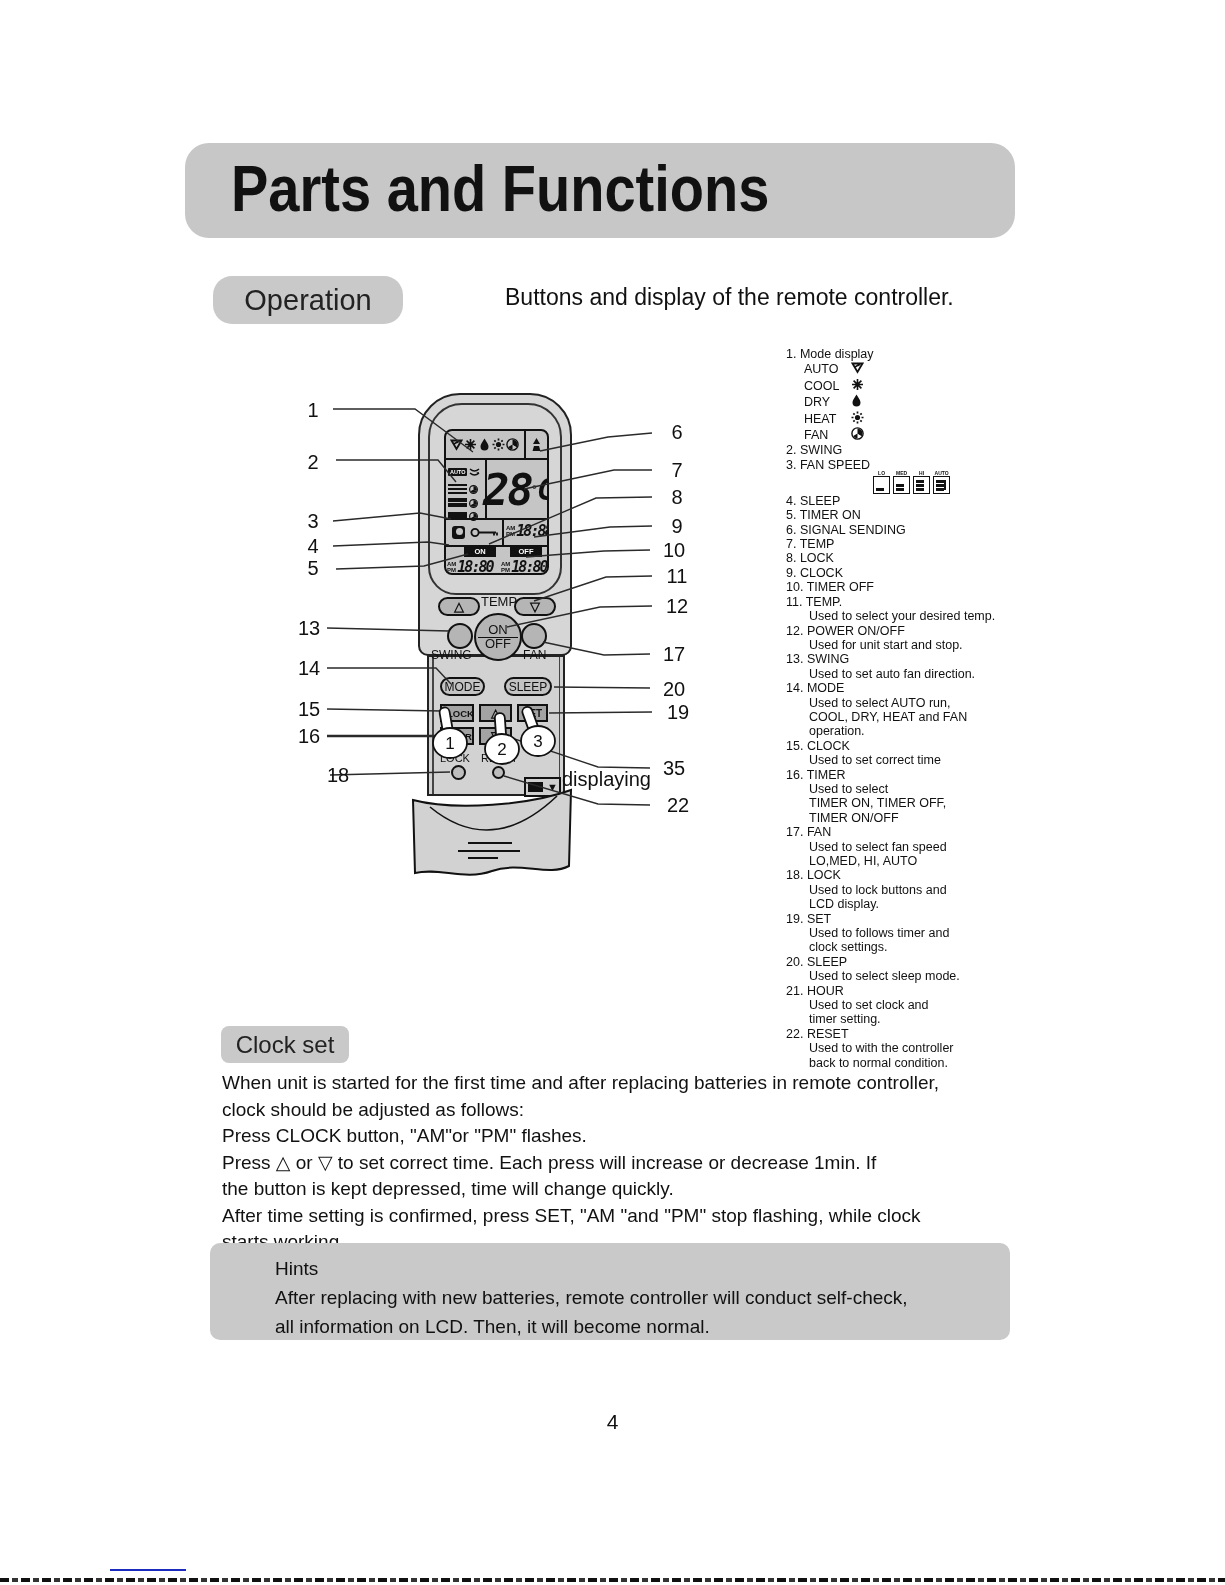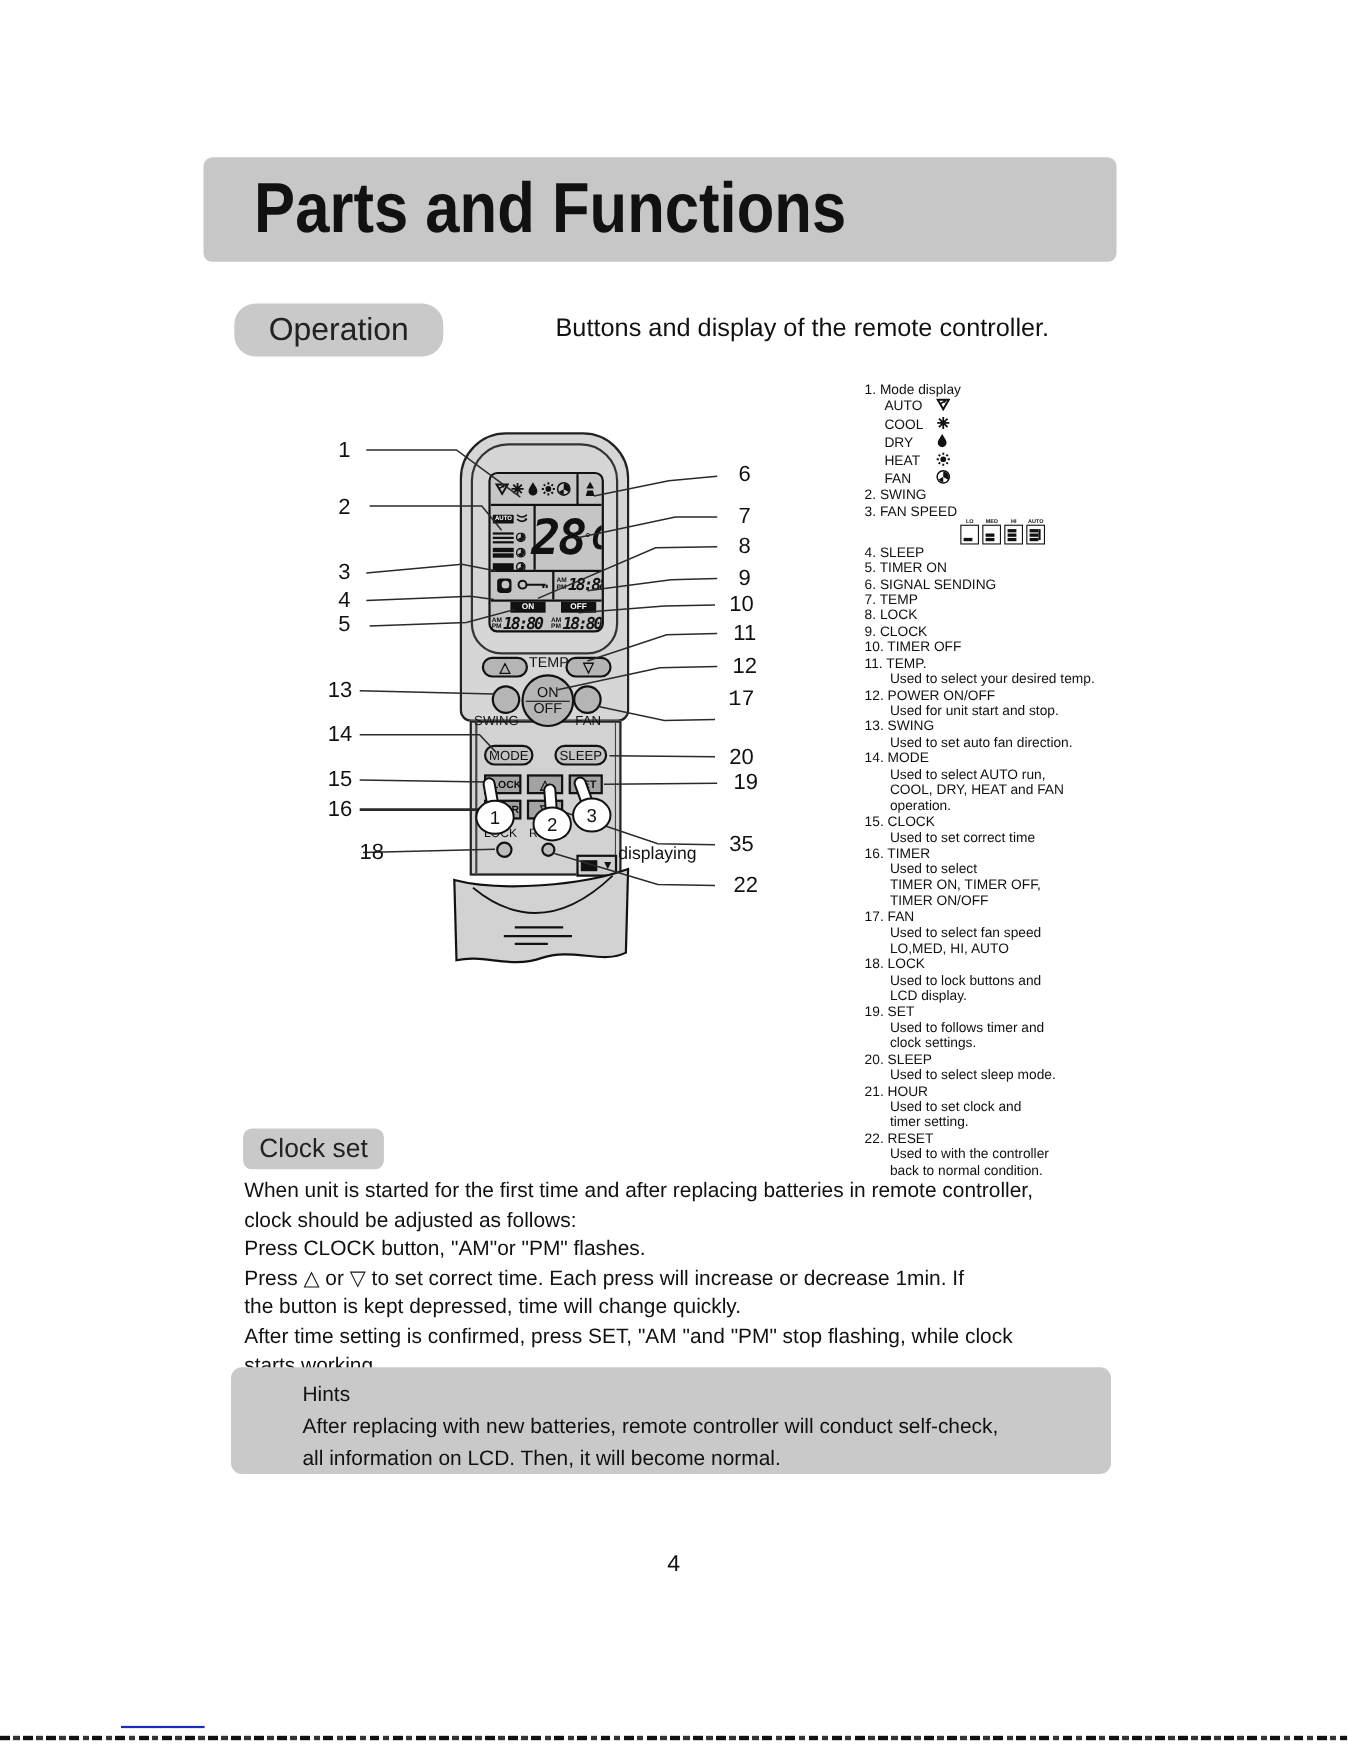--- a/index.html
+++ b/index.html
@@ -1,21 +1,21 @@
 <!DOCTYPE html>
 <html><head>
 <meta charset="utf-8">
 <style>
   html,body{margin:0;padding:0;background:#fff;}
   .page{position:relative;width:1225px;height:1585px;background:#fff;
         font-family:"Liberation Sans",sans-serif;color:#111;overflow:hidden;}
   .abs{position:absolute;}
 
   
-  .title-banner{left:185px;top:143px;width:830px;height:95px;background:#c7c7c7;border-radius:8px;}
+  .title-banner{left:185px;top:143px;width:830px;height:95px;background:#c7c7c7;border-radius:24px;}
   .title-banner span{position:absolute;left:46px;top:8px;font-size:56px;font-weight:bold;
         letter-spacing:0px;transform:scaleY(1.15);transform-origin:left top;white-space:nowrap;}
   .op-label{left:213px;top:276px;width:190px;height:48px;background:#c9c9c9;border-radius:19px;
         display:flex;align-items:center;justify-content:center;font-size:29px;color:#222;}
   .subtitle{left:505px;top:284px;font-size:23px;color:#111;white-space:nowrap;}
 
   
   .upper-body{left:418px;top:393px;width:154px;height:263px;background:#d6d6d6;
         border:2px solid #222;border-radius:42px 42px 10px 10px;box-sizing:border-box;}
   .inner-outline{left:428px;top:403px;width:134px;height:192px;border:2px solid #333;
@@ -74,21 +74,21 @@
   .onoff{left:474px;top:613px;width:48px;height:48px;display:flex;flex-direction:column;
         align-items:center;justify-content:center;font-size:13px;line-height:1.1;}
   .onoff .chord{position:absolute;left:2px;right:2px;top:50%;border-top:1.5px solid #111;}
 
   
   .battery{left:524px;top:777px;width:37px;height:20px;border:2px solid #111;background:#cfcfcf;
         box-sizing:border-box;display:flex;align-items:center;}
   .battery .cell{width:15px;height:10px;background:#111;margin-left:2px;}
   .battery .tri{margin-left:4px;font-size:11px;line-height:1;}
 
-  .displaying{left:562px;top:768px;font-size:16px;}
+  .displaying{left:562px;top:768px;font-size:20px;}
 
   
   .callout{position:absolute;font-size:20px;color:#111;transform:translate(-50%,-50%);}
 
   
   .legend{left:786px;top:347px;width:238px;font-size:12.5px;line-height:14.4px;color:#111;}
   .lg-num{display:inline-block;}
   .lg-desc{margin-left:23px;}
   .lg-modes{margin-left:18px;display:flex;align-items:center;}
   .lg-modes .mname{width:47px;}
@@ -354,21 +354,21 @@
       <div class="callout" style="left: 309px; top: 709px;">15</div>
       <div class="callout" style="left: 309px; top: 736px;">16</div>
       <div class="callout" style="left: 309px; top: 775px; margin-left: 29px;">18</div>
       <div class="callout" style="left: 677px; top: 432px;">6</div>
       <div class="callout" style="left: 677px; top: 470px;">7</div>
       <div class="callout" style="left: 677px; top: 497px;">8</div>
       <div class="callout" style="left: 677px; top: 526px;">9</div>
       <div class="callout" style="left: 674px; top: 550px;">10</div>
       <div class="callout" style="left: 677px; top: 576px;">11</div>
       <div class="callout" style="left: 677px; top: 606px;">12</div>
-      <div class="callout" style="left: 674px; top: 636px; font-family: Liberation Mono, monospace;">17</div>
+      <div class="callout" style="left: 674px; top: 654px;">17</div>
       <div class="callout" style="left: 674px; top: 689px;">20</div>
       <div class="callout" style="left: 678px; top: 712px;">19</div>
       <div class="callout" style="left: 674px; top: 768px;">35</div>
       <div class="callout" style="left: 678px; top: 805px;">22</div>
     </div>
 
   <div class="abs legend" id="legend">
       <div class="lg-item">
         <div><span class="lg-num">1.</span> <span>Mode display</span></div>
         <div class="lg-modes">

